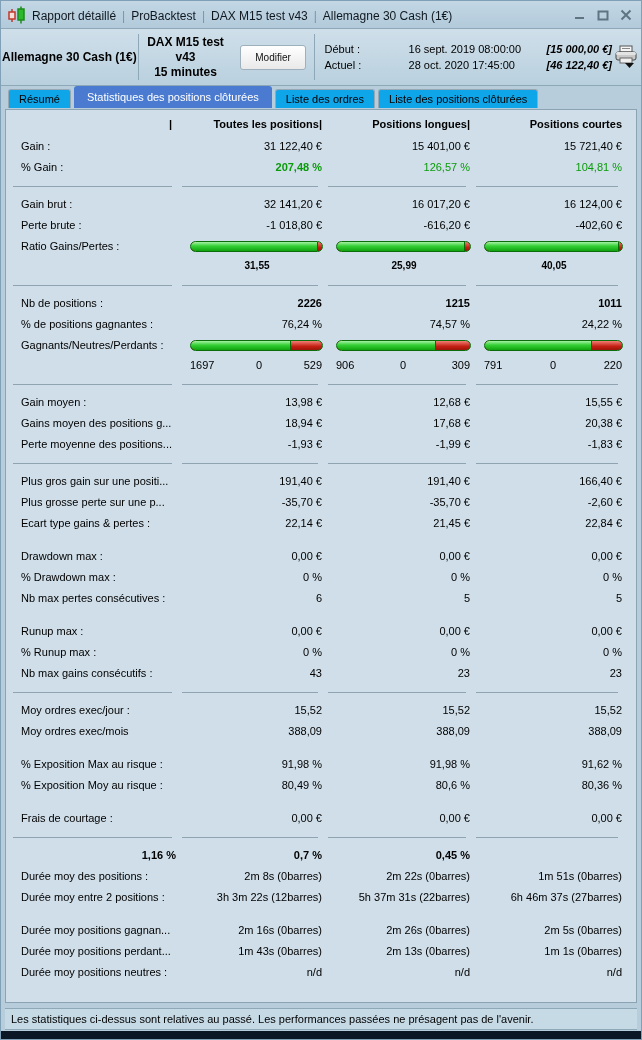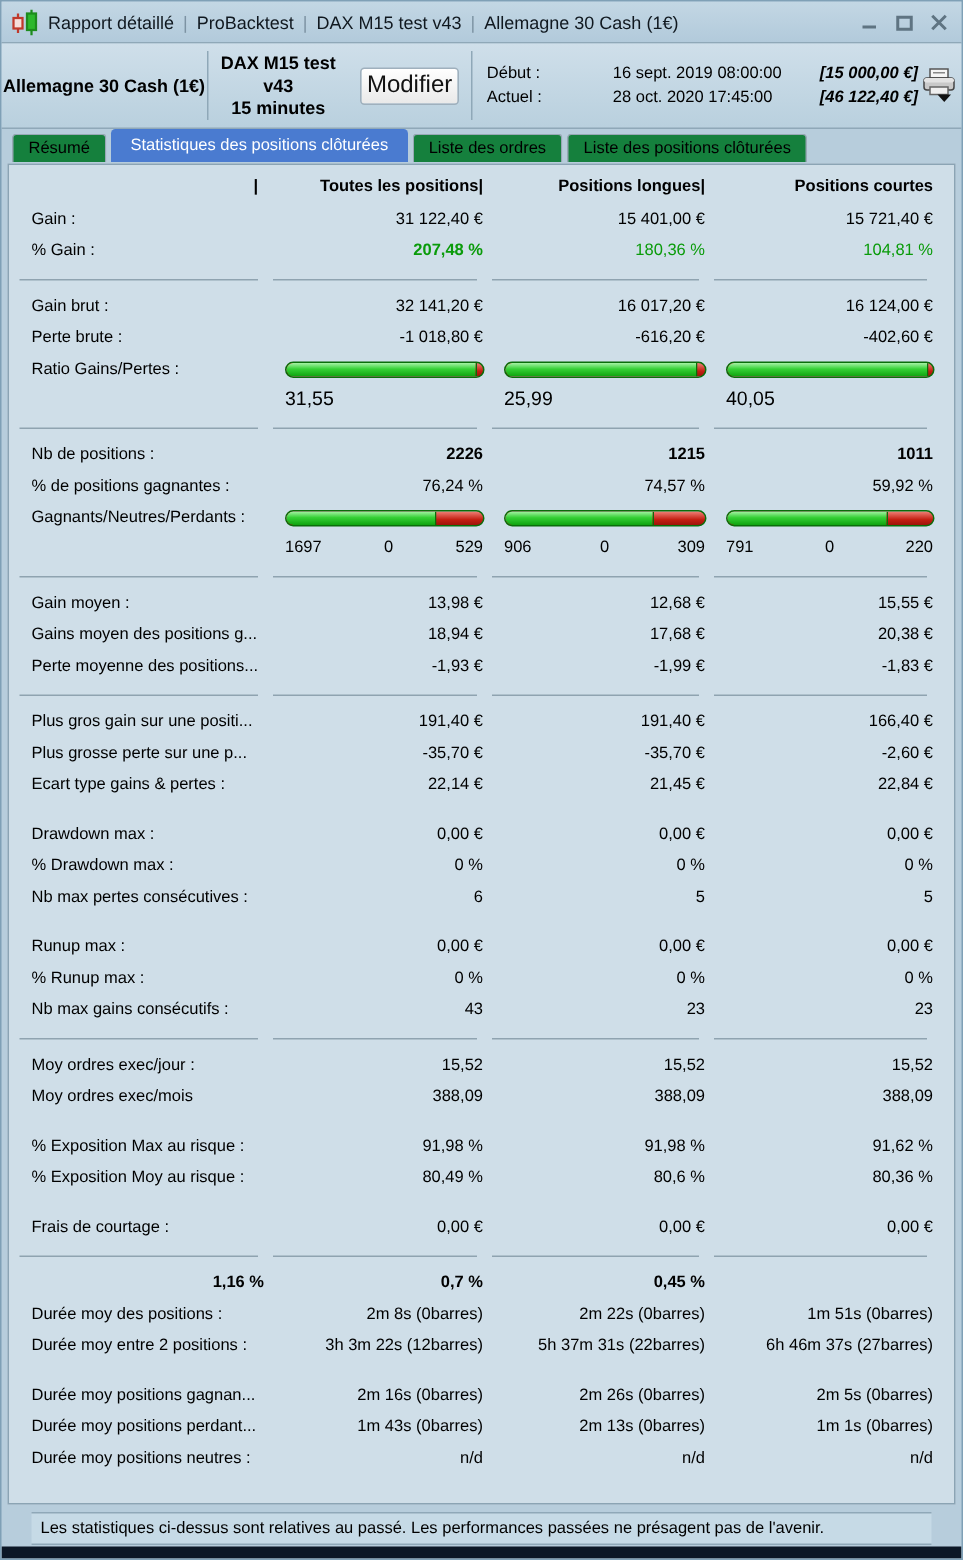--- a/index.html
+++ b/index.html
@@ -19,33 +19,33 @@
   .win-btn { width:14px; height:14px; display:flex; align-items:center; justify-content:center; cursor:default; }
   .win-btn svg { display:block; }
 
   
   .header { height:57px; display:flex; align-items:center; background:linear-gradient(#cfdfea,#b9d0de);
             border-bottom:1px solid #8fa8b8; flex:0 0 auto; }
   .hcell { height:100%; display:flex; flex-direction:column; justify-content:center; }
   .h-instrument { width:160px; align-items:center; font-weight:bold; font-size:12px; text-align:center; }
   .vdiv { width:1px; height:46px; background:#8fa8b8; align-self:center; }
   .h-system { width:110px; align-items:center; font-weight:bold; font-size:12px; text-align:center; line-height:15px; }
-  .modify-btn { margin:0 8px; width:76px; height:25px; font-size:16px; font-family:"Liberation Sans",sans-serif;
+  .modify-btn { margin:0 8px; width:76px; height:25px; font-size:10px; font-family:"Liberation Sans",sans-serif;
                 background:linear-gradient(#ffffff,#e9e9e9); border:1px solid #9fb0bd; border-radius:3px;
                 color:#111; cursor:pointer; }
   .h-dates { flex:1; padding-left:10px; font-size:11px; line-height:16px; }
   .date-row { display:flex; white-space:nowrap; }
   .date-label { width:44px; }
   .date-text { width:138px;margin-left:40px; }
   .date-value { font-weight:bold;font-style:italic; }
   .printer { width:34px; display:flex; align-items:center; justify-content:center; }
 
   
   .tabbar { height:22px; display:flex; align-items:flex-end; padding-left:7px; gap:3px; flex:0 0 auto; }
-  .tab { font-size:11px; padding:3px 10px 3px; background:#15803d; border:1px solid #97a8b5; border-bottom:none;
+  .tab { font-size:11px; padding:3px 10px 3px; background:#0ea5e9; border:1px solid #97a8b5; border-bottom:none;
          border-radius:3px 3px 0 0; color:#000; height:19px; line-height:13px; cursor:pointer; white-space:nowrap; }
   .tab.active { background:#4a7bd0; color:#fff; border:none; height:22px; padding:4px 13px 3px; line-height:14px; }
 
   
   .panel { margin:1px 4px 0; border:1px solid #8ba4b4; background:#cfdee8; height:894px; flex:0 0 auto;
            padding-top:3px; overflow:hidden; }
   .trow { display:grid; grid-template-columns:172px 146px 148px 152px; height:21px; line-height:21px; font-size:11px; }
   .trow.hdr { height:23px; line-height:23px; font-weight:bold; }
   .lbl { padding-left:15px; overflow:hidden; white-space:nowrap; }
   .lbl.hcol { text-align:right; padding-right:6px; }
@@ -54,25 +54,25 @@
   .val.bold { font-weight:bold; }
   .sep-row { display:grid; grid-template-columns:172px 146px 148px 152px; height:16px; align-items:center; }
   .sep-row .line { height:1px; background:#8fa3b0; margin:0 6px 0 4px; }
   .sep-row .line.first { margin:0 6px 0 7px; }
   .gap-row { height:12px; }
   .bar-cell { padding:0; }
   .bar { height:11px; margin:5px 1px 0 12px; border:1px solid #0a6d0a; border-radius:6px;
          background:linear-gradient(#ef8076,#c41f12 60%,#9e140a); overflow:hidden; }
   .bar .fill { height:100%; border-radius:5px 0 0 5px; border-right:1px solid #0a6d0a;
                background:linear-gradient(#a5f2a5,#35d035 45%,#0fa30f); }
-  .center-cell { text-align:left; padding-left:12px; font-size:13px; }
+  .center-cell { text-align:center; padding-left:12px; font-size:10px;font-weight:bold; }
   .tri-cell { display:flex; justify-content:space-between; padding-left:12px; padding-right:2px; font-size:11px; }
 
   
-  .footer { margin:2px 20px 0; height:22px; line-height:20px; background:#c6dae6;
+  .footer { margin:2px 4px 0; height:22px; line-height:20px; background:#c6dae6;
             border:1px solid #8fa8b8; border-left:none; border-right:none;
             font-size:11px; padding-left:6px; color:#000; flex:0 0 auto; white-space:nowrap; }
   .bottom-strip { margin-top:1px; height:8px; background:#0c1726; flex:0 0 auto; }
   .flex-fill { flex:1 1 auto; }
 </style>
 </head>
 <body>
 
 <div class="window">
 
@@ -154,21 +154,21 @@
       </div>
       <div class="trow">
         <div class="lbl">Gain :</div>
         <div class="val">31 122,40 €</div>
         <div class="val">15 401,00 €</div>
         <div class="val">15 721,40 €</div>
       </div>
       <div class="trow">
         <div class="lbl">% Gain :</div>
         <div class="val green bold">207,48 %</div>
-        <div class="val green">180,36 %</div>
+        <div class="val green">126,57 %</div>
         <div class="val green">104,81 %</div>
       </div>
       <div class="sep-row">
         <div>
           <div class="line first"></div>
         </div>
         <div>
           <div class="line"></div>
         </div>
         <div>
@@ -231,21 +231,21 @@
       <div class="trow">
         <div class="lbl">Nb de positions :</div>
         <div class="val bold">2226</div>
         <div class="val bold">1215</div>
         <div class="val bold">1011</div>
       </div>
       <div class="trow">
         <div class="lbl">% de positions gagnantes :</div>
         <div class="val">76,24 %</div>
         <div class="val">74,57 %</div>
-        <div class="val">59,92 %</div>
+        <div class="val">24,22 %</div>
       </div>
       <div class="trow">
         <div class="lbl">Gagnants/Neutres/Perdants :</div>
         <div class="bar-cell">
           <div class="bar">
             <div class="fill" style="width: 76.2%;"></div>
           </div>
         </div>
         <div class="bar-cell">
           <div class="bar">

